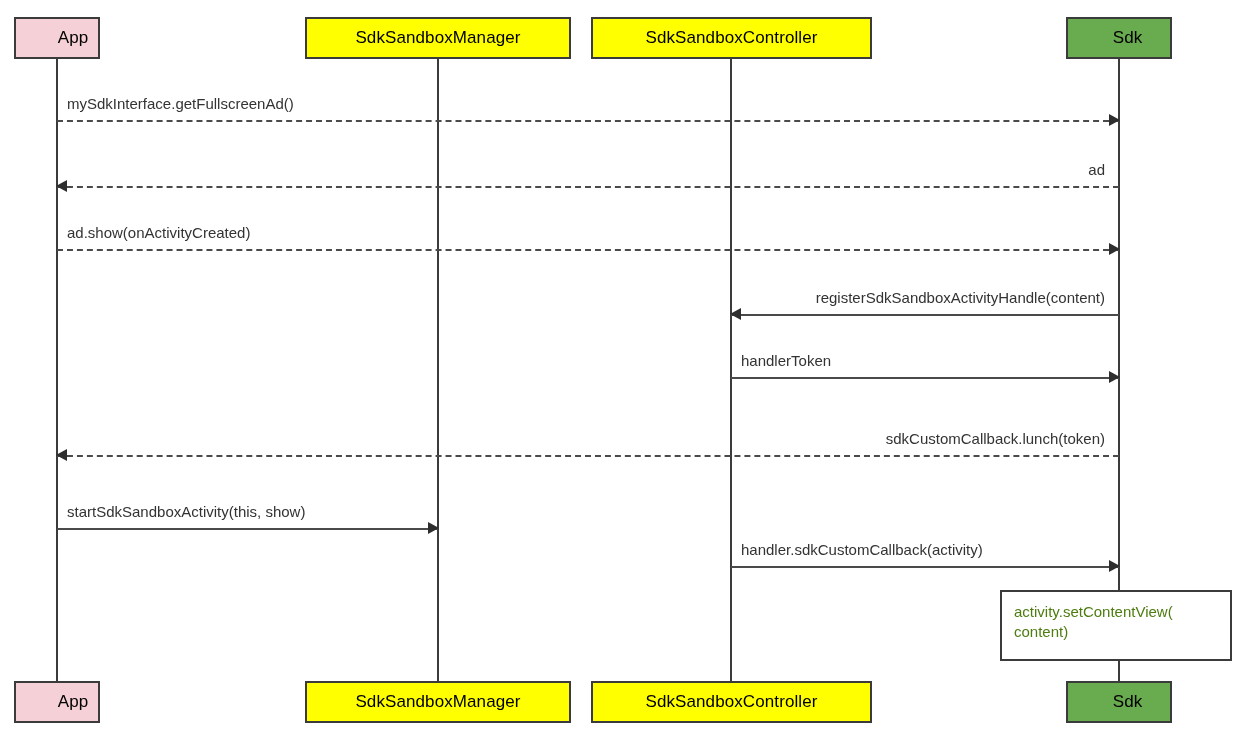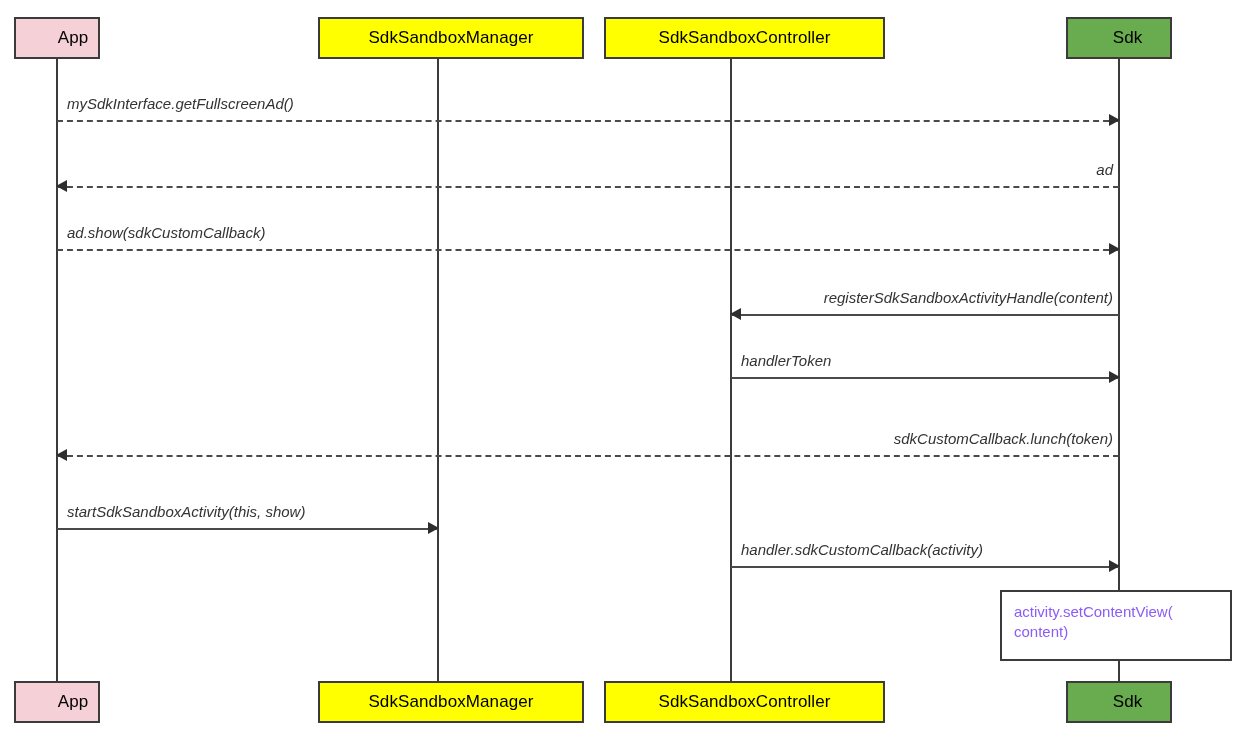--- a/index.html
+++ b/index.html
@@ -25,21 +25,21 @@
     display: flex;
     align-items: center;
     justify-content: center;
     font-size: 17px;
     color: #000000;
     letter-spacing: 0.1px;
     white-space: nowrap;
     z-index: 5;
   }
   .participant.pink   { background: #f5d0d6; padding-left: 32px; }
-  .participant.yellow { background: #ffff00; margin-left: 13px; }
+  .participant.yellow { background: #ffff00; }
   .participant.green  { background: #69ab4f; padding-left: 17px; }
 
   
   .lifeline {
     position: absolute;
     width: 2px;
     background: #3b3b3b;
     z-index: 1;
   }
 
@@ -76,33 +76,32 @@
     left: -1px;
     border-right: 11px solid #2e2e2e;
   }
   .msg .label {
     position: absolute;
     bottom: 7px;
     font-size: 15px;
     color: #333333;
     white-space: nowrap;
     line-height: 1.2;
-    font-style: italic;
   }
   .msg .label.left  { left: 10px; }
-  .msg .label.right { right: 6px; }
+  .msg .label.right { right: 14px; }
 
   
   .note {
     position: absolute;
     box-sizing: border-box;
     border: 2px solid #3b3b3b;
     background: #ffffff;
     font-size: 15px;
-    color: #8b5cf6;
+    color: #4d7c0f;
     padding: 10px 12px;
     line-height: 1.35;
     z-index: 2;
   }
 </style>
 </head>
 <body>
 
 <div id="canvas">
 
@@ -140,21 +139,21 @@
       <div class="label left">mySdkInterface.getFullscreenAd()</div>
     </div>
     <div class="msg dashed to-left" style="left: 57px; top: 186px; width: 1062px;">
       <div class="line"></div>
       <div class="head"></div>
       <div class="label right">ad</div>
     </div>
     <div class="msg dashed to-right" style="left: 57px; top: 249px; width: 1062px;">
       <div class="line"></div>
       <div class="head"></div>
-      <div class="label left">ad.show(sdkCustomCallback)</div>
+      <div class="label left">ad.show(onActivityCreated)</div>
     </div>
     <div class="msg to-left" style="left: 731px; top: 314px; width: 388px;">
       <div class="line"></div>
       <div class="head"></div>
       <div class="label right">registerSdkSandboxActivityHandle(content)</div>
     </div>
     <div class="msg to-right" style="left: 731px; top: 377px; width: 388px;">
       <div class="line"></div>
       <div class="head"></div>
       <div class="label left">handlerToken</div>

